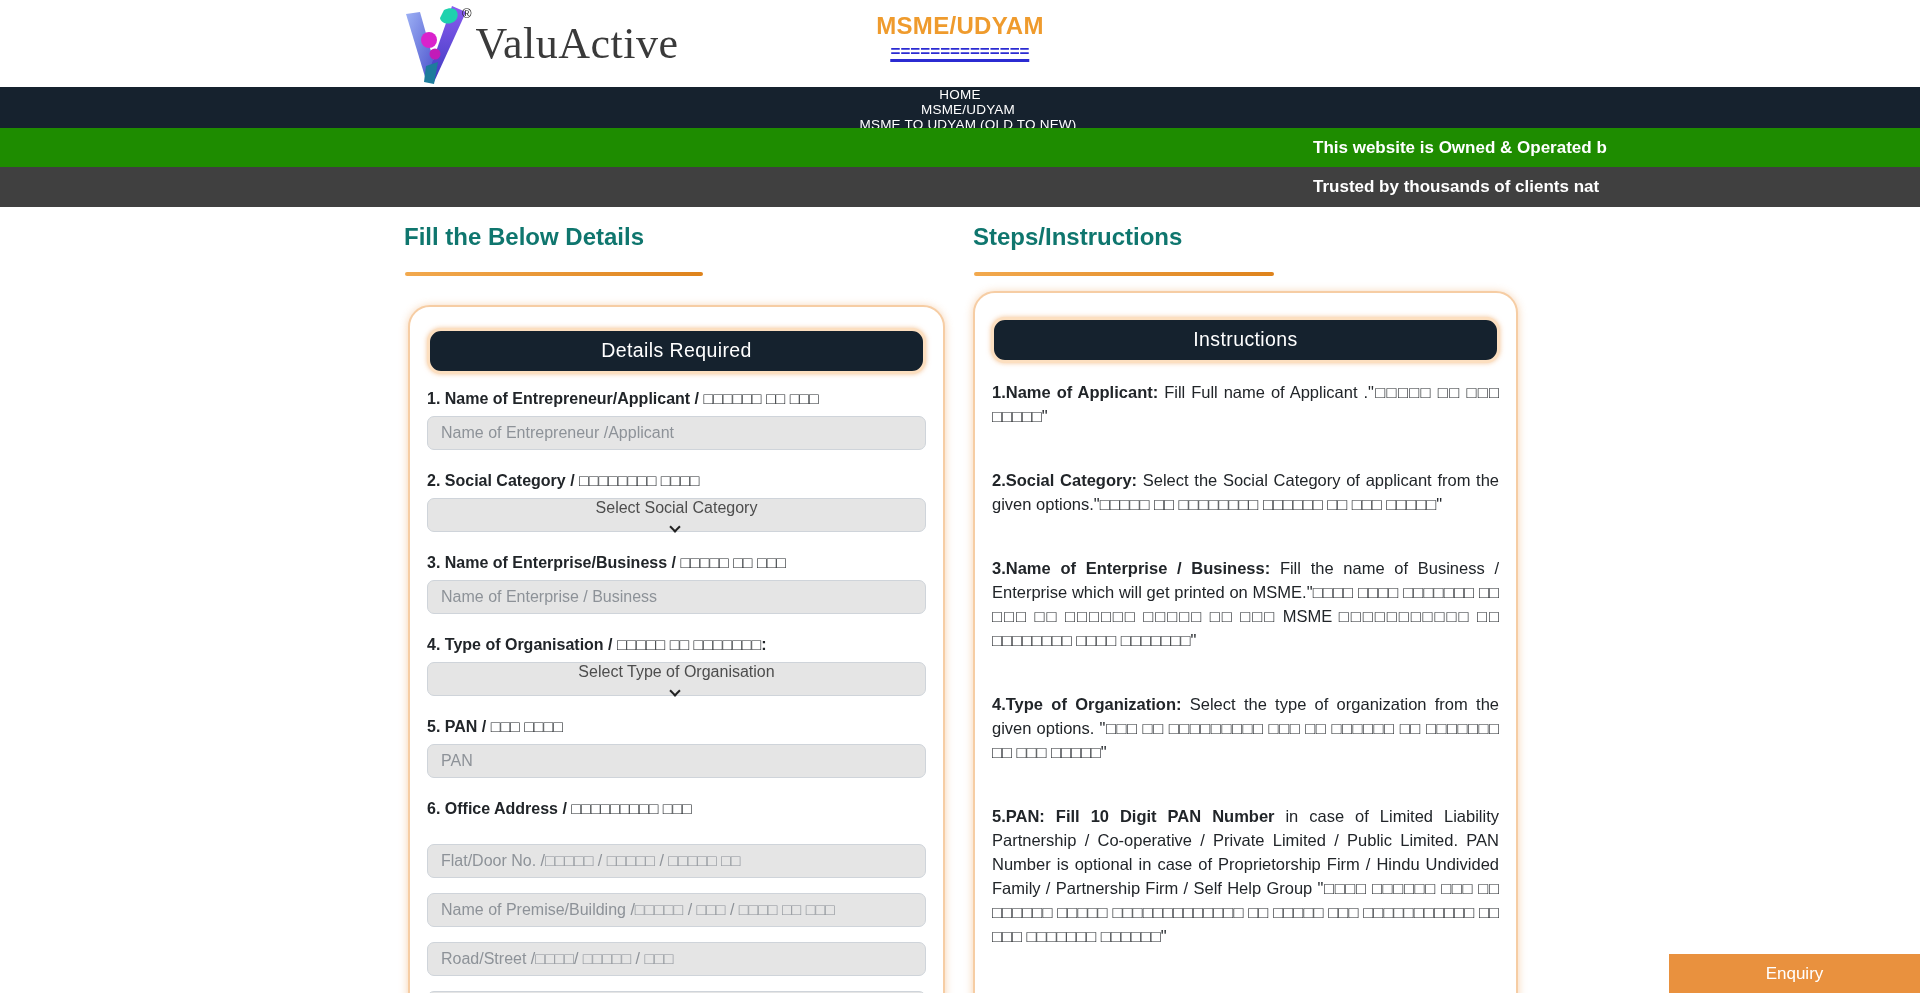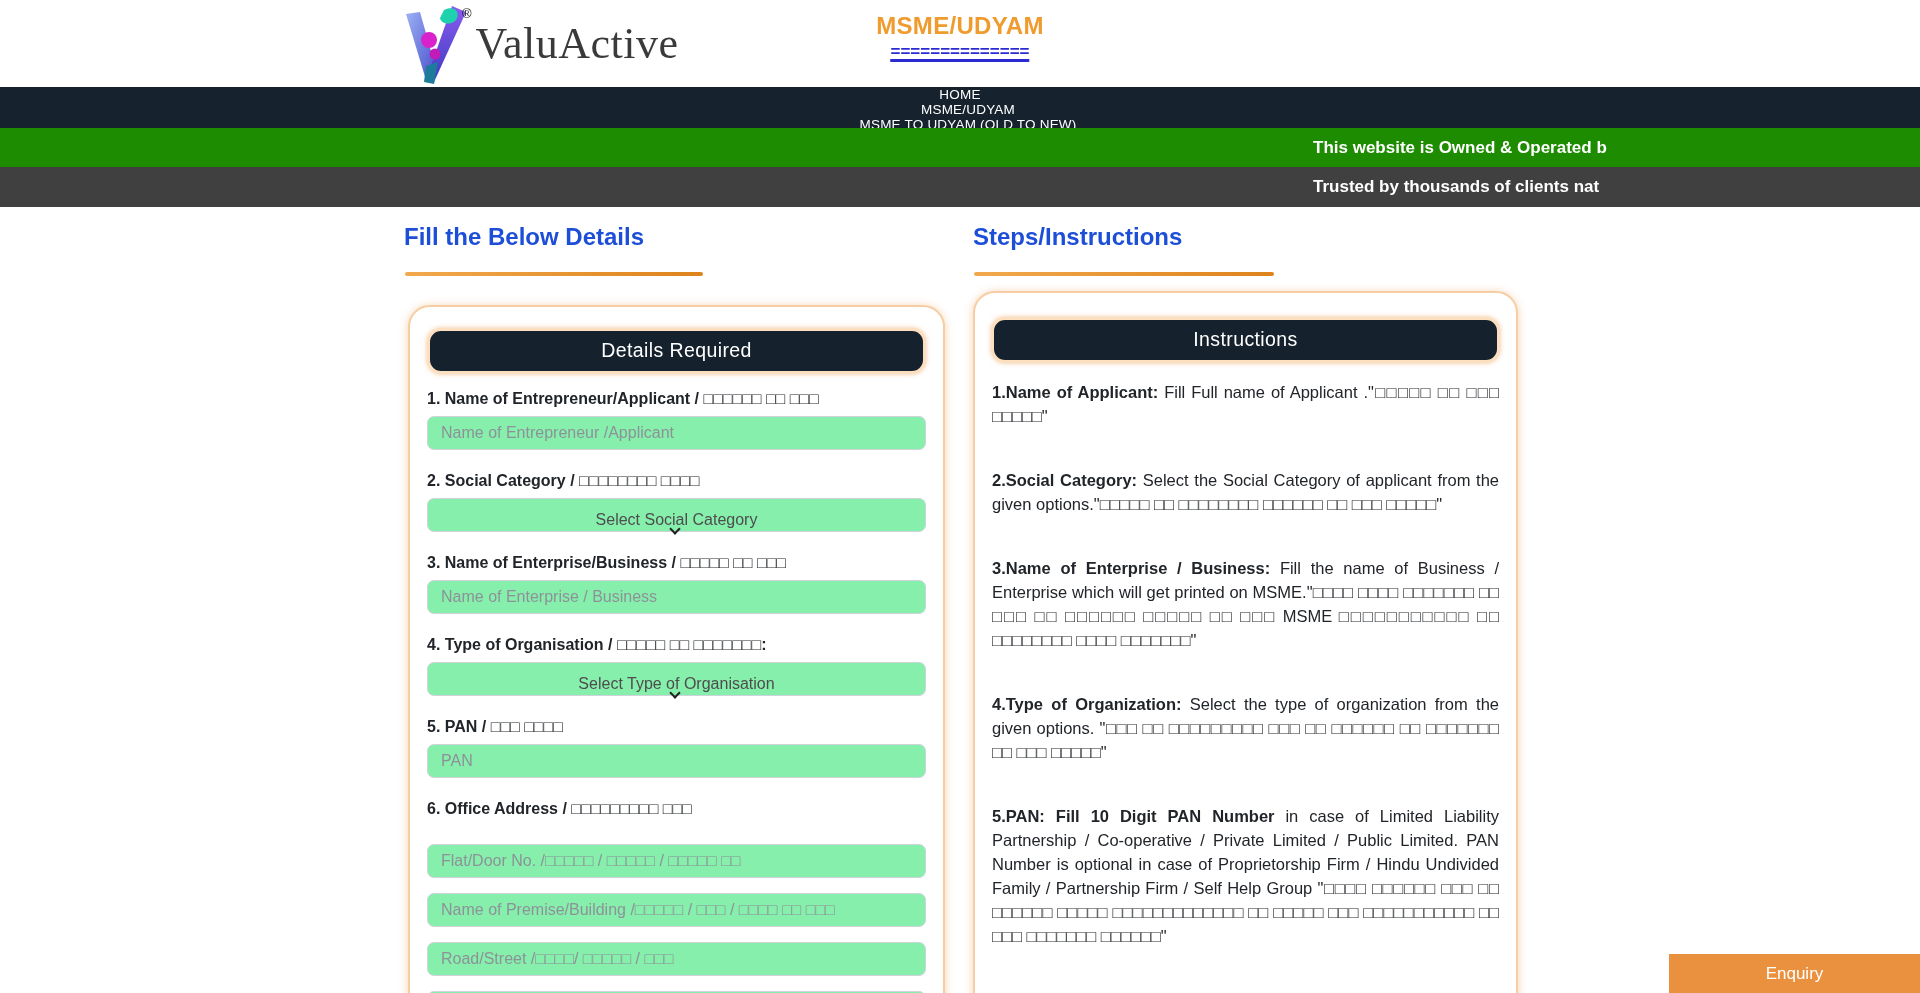--- a/index.html
+++ b/index.html
@@ -21,37 +21,37 @@
   
   .navbar { position:absolute; top:87px; left:0; width:1920px; height:41px; background:#16222e; display:flex; align-items:center; padding-left:16px;flex-direction:column; }
   .navbar a { color:#fff; font-size:13.5px; letter-spacing:.2px; text-decoration:none; padding:0 16px; white-space:nowrap; }
   .navbar a:first-child { padding-left:0; }
   
   .banner { position:absolute; left:0; width:1920px; overflow:hidden; }
   .banner-green { top:128px; height:39px; background:#1e8c00; }
   .banner-blue  { top:167px; height:40px; background:#404040; }
   .banner .marquee { position:absolute; left:1313px; top:50%; transform:translateY(-50%); color:#fff; font-weight:700; font-size:17px; white-space:nowrap; }
   
-  .sec-heading { position:absolute; top:223px; font-size:24px; font-weight:700; color:#1d4ed8; }
+  .sec-heading { position:absolute; top:223px; font-size:24px; font-weight:700; color:#0f766e; }
   .sec-heading.left { left:404px; }
   .sec-heading.right { left:973px; }
   .divider { position:absolute; top:272px; height:4px; border-radius:2px; background:linear-gradient(90deg,#f2a94e,#de831c); }
   .divider.left { left:405px; width:298px; }
   .divider.right { left:974px; width:300px; }
   
   .card { position:absolute; background:#fff; border:2px solid #f6cda4; border-radius:22px; box-shadow:0 1px 8px rgba(235,150,70,.45); }
   .card-left  { left:408px; top:305px; width:537px; height:790px; padding:21px 17px 0; }
   .card-right { left:973px; top:291px; width:545px; height:820px; padding:24px 16px 0; }
   .card-header { background:#15222e; border:3px solid #fcdfc0; box-shadow:0 0 5px rgba(235,150,70,.55); border-radius:14px; height:46px; line-height:39px; text-align:center; color:#fff; font-size:19.5px; font-weight:500; letter-spacing:.4px; }
   
   .fields { margin-top:16px; }
   .field { margin-bottom:22px; }
   .field label { display:block; font-size:16px; font-weight:700; color:#212529; margin-bottom:8px; }
   .field-group label { margin-bottom:26px; }
-  .control { display:block; width:100%; height:34px; border:1px solid #cfd4da; border-radius:7px; padding:12px 13px; font-size:16px; color:#212529; background:#86efac; font-family:"Liberation Sans", sans-serif; outline:none; }
+  .control { display:block; width:100%; height:34px; border:1px solid #cfd4da; border-radius:7px; padding:0 13px; font-size:16px; color:#212529; background:#e5e5e5; font-family:"Liberation Sans", sans-serif; outline:none; }
   .control::placeholder { color:#8d9298; }
   .select { display:flex; align-items:center; justify-content:space-between; color:#4d4d4d; cursor:default;flex-direction:column; }
   .chev { width:8px; height:8px; border-right:2px solid #222; border-bottom:2px solid #222; transform:rotate(45deg); margin:-4px 3px 0 0; flex:none; }
   .addr { margin-bottom:15px; }
   
   .insts { margin-top:17px; padding:0 1px; }
   .inst { font-size:16.5px; line-height:24px; color:#212529; text-align:justify; margin-bottom:40px; }
   .inst strong { font-weight:700; }
   
   .enquiry { position:absolute; left:1669px; top:954px; width:251px; height:39px; background:#e9913e; color:#fff; font-size:17px; display:flex; align-items:center; justify-content:center; cursor:pointer; }

